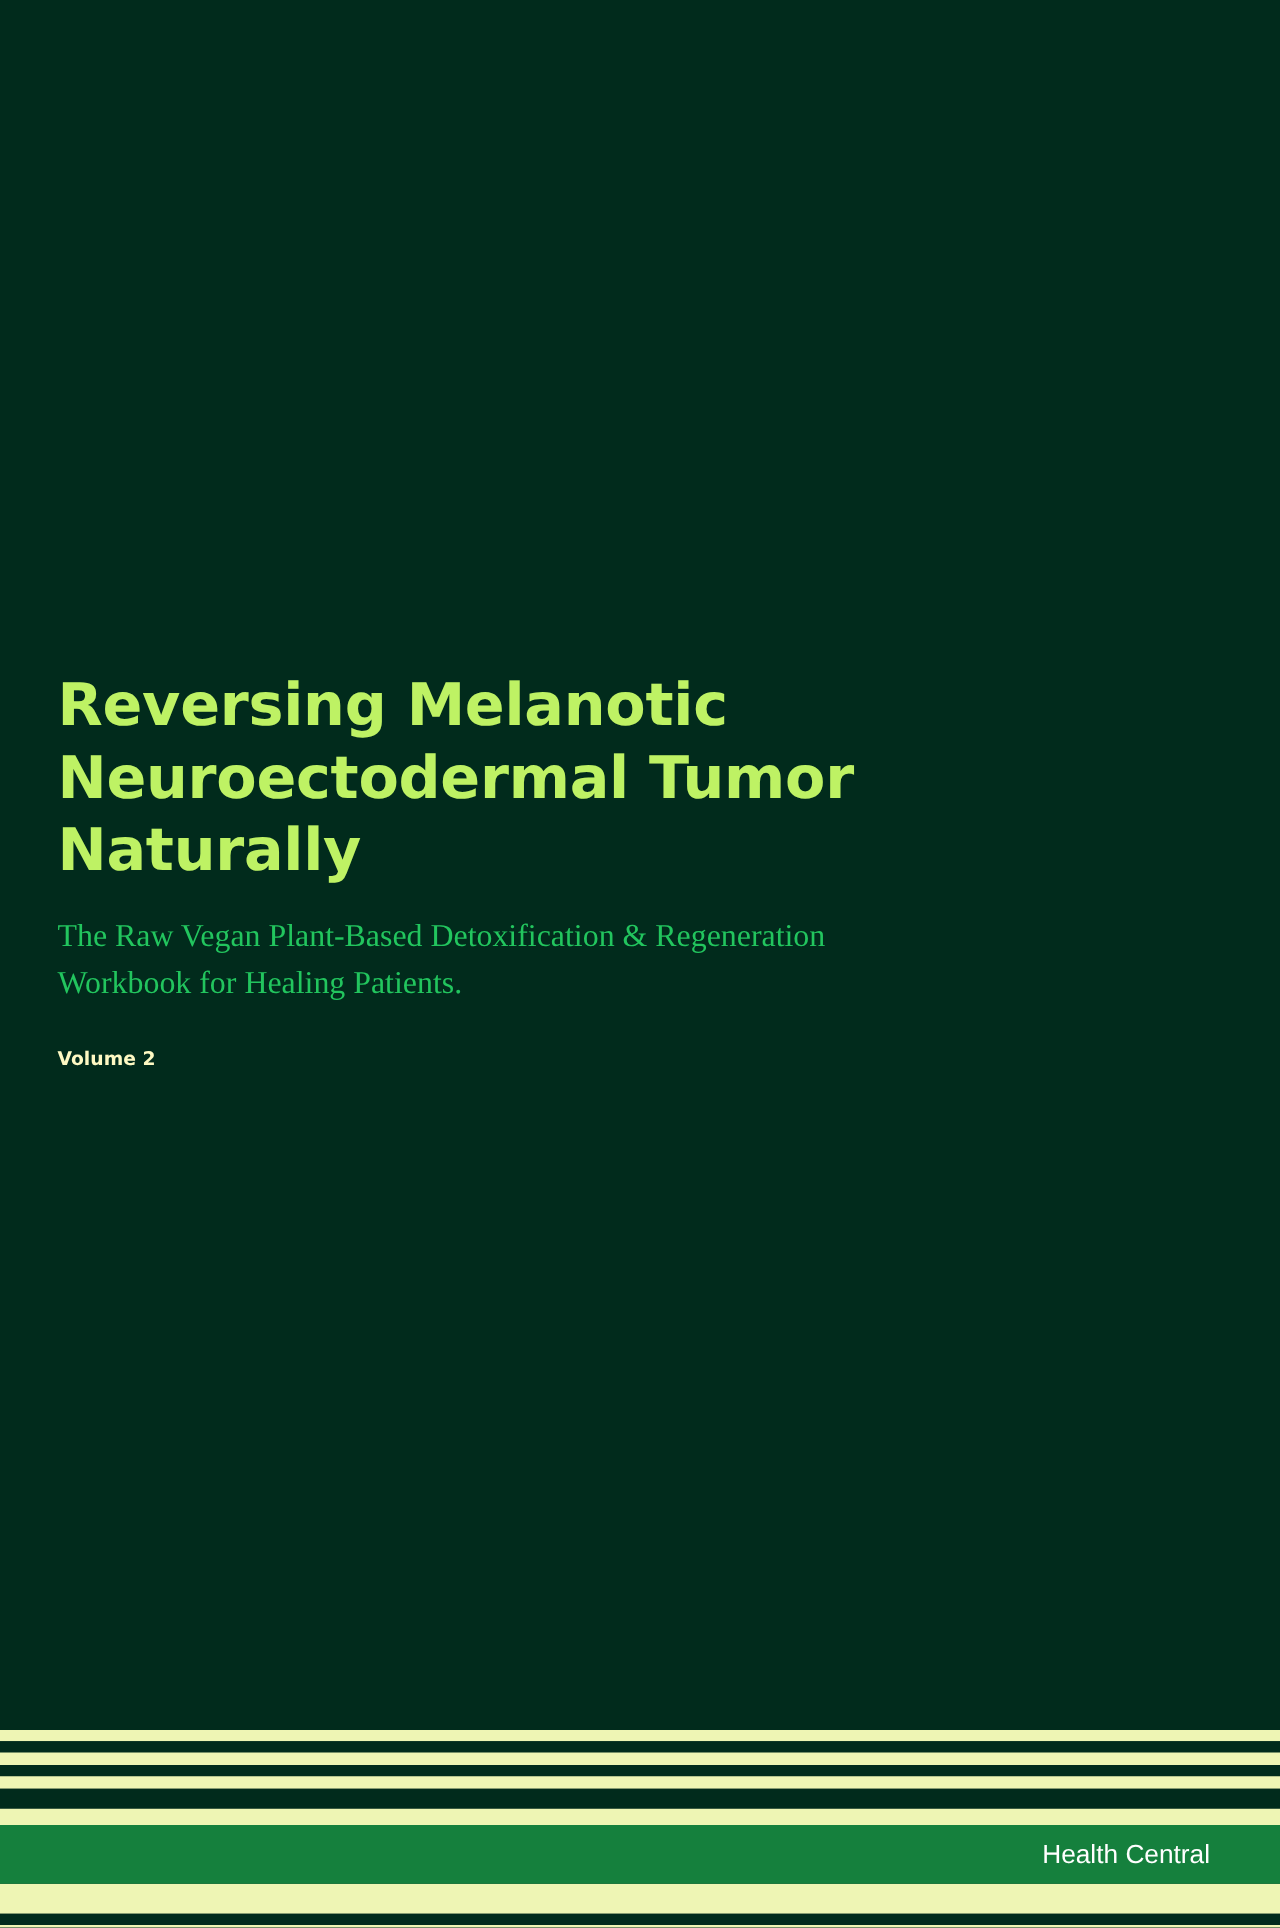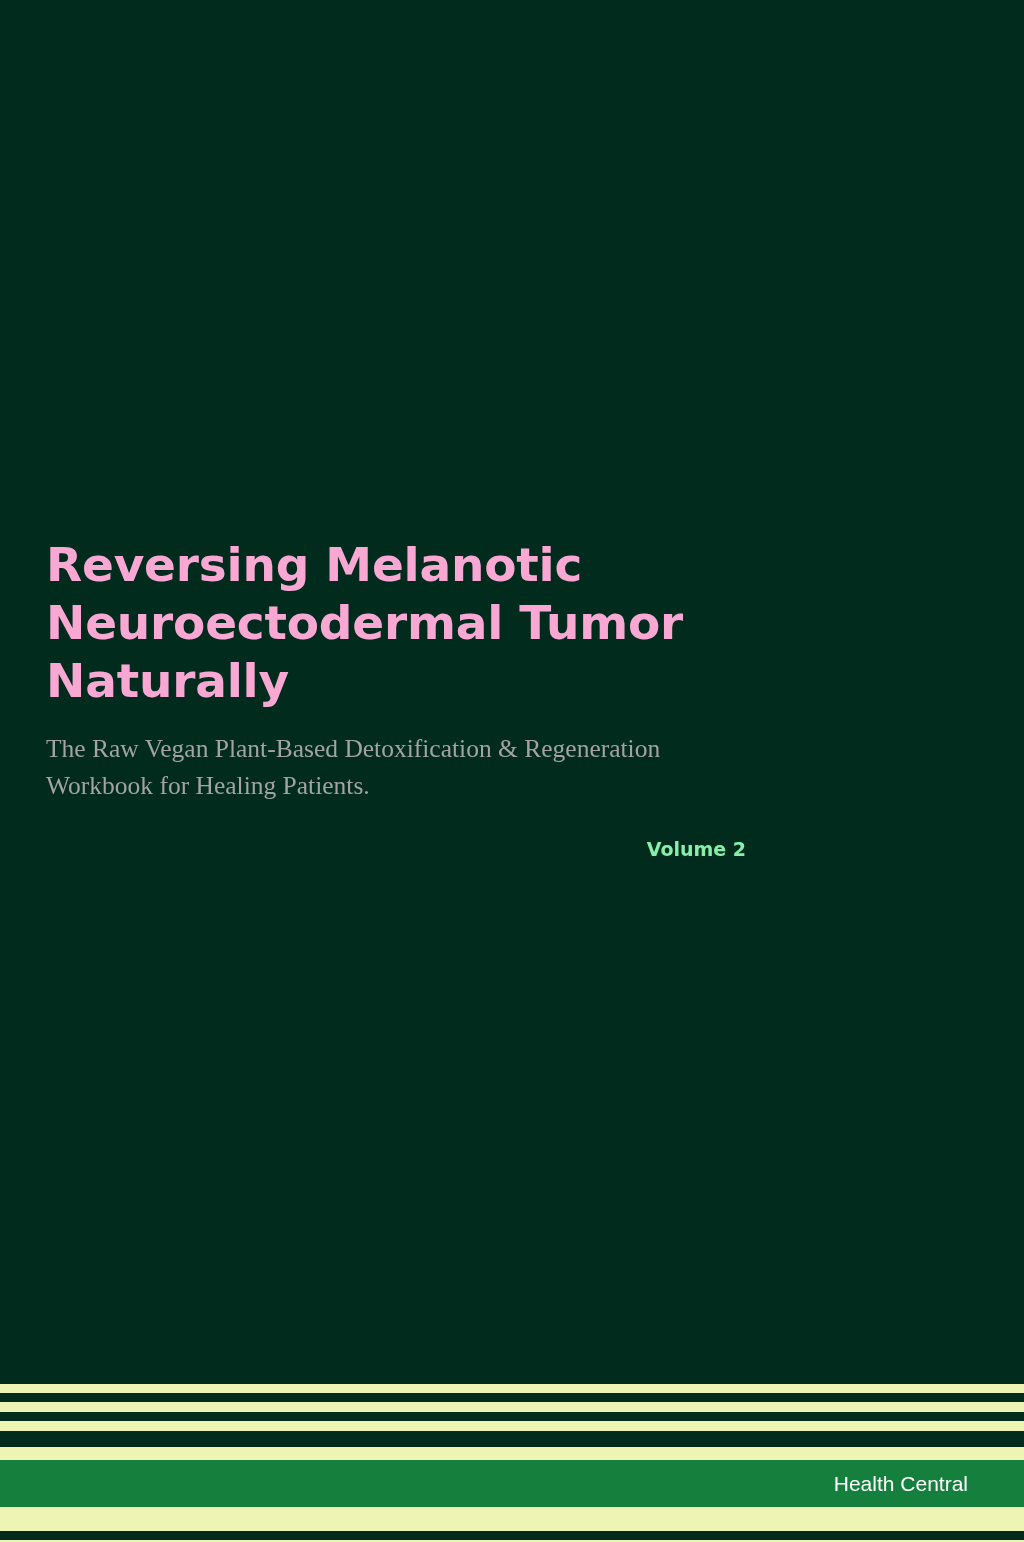--- a/index.html
+++ b/index.html
@@ -19,43 +19,42 @@
     inset: 0;
     background: #012b1c;
   }
   .text-block {
     position: absolute;
     left: 46px;
     top: 536px;
     width: 700px;
   }
   .book-title {
-    color: #f9a8d4;
+    color: #bef264;
     font-size: 47px;
     line-height: 1.23;
     font-weight: bold;
     letter-spacing: -0.2px;
     margin: 0 0 22px 0;
     font-family: "DejaVu Sans", sans-serif;
   }
   .book-subtitle {
-    color: #a3a3a3;
+    color: #22c55e;
     font-size: 25.5px;
     line-height: 1.42;
     margin: 0 0 34px 0;
     font-family: "Liberation Serif", serif;
     font-weight: normal;
   }
   .book-volume {
-    color: #86efac;
-    font-size: 19px;
+    color: #fef9c3;
+    font-size: 15px;
     font-weight: bold;
     margin: 0;
     font-family: "DejaVu Sans", sans-serif;
-    text-align: right;
   }
   .stripes {
     position: absolute;
     left: 0;
     right: 0;
     bottom: 0;
     height: 158px;
   }
   .band {
     width: 100%;

